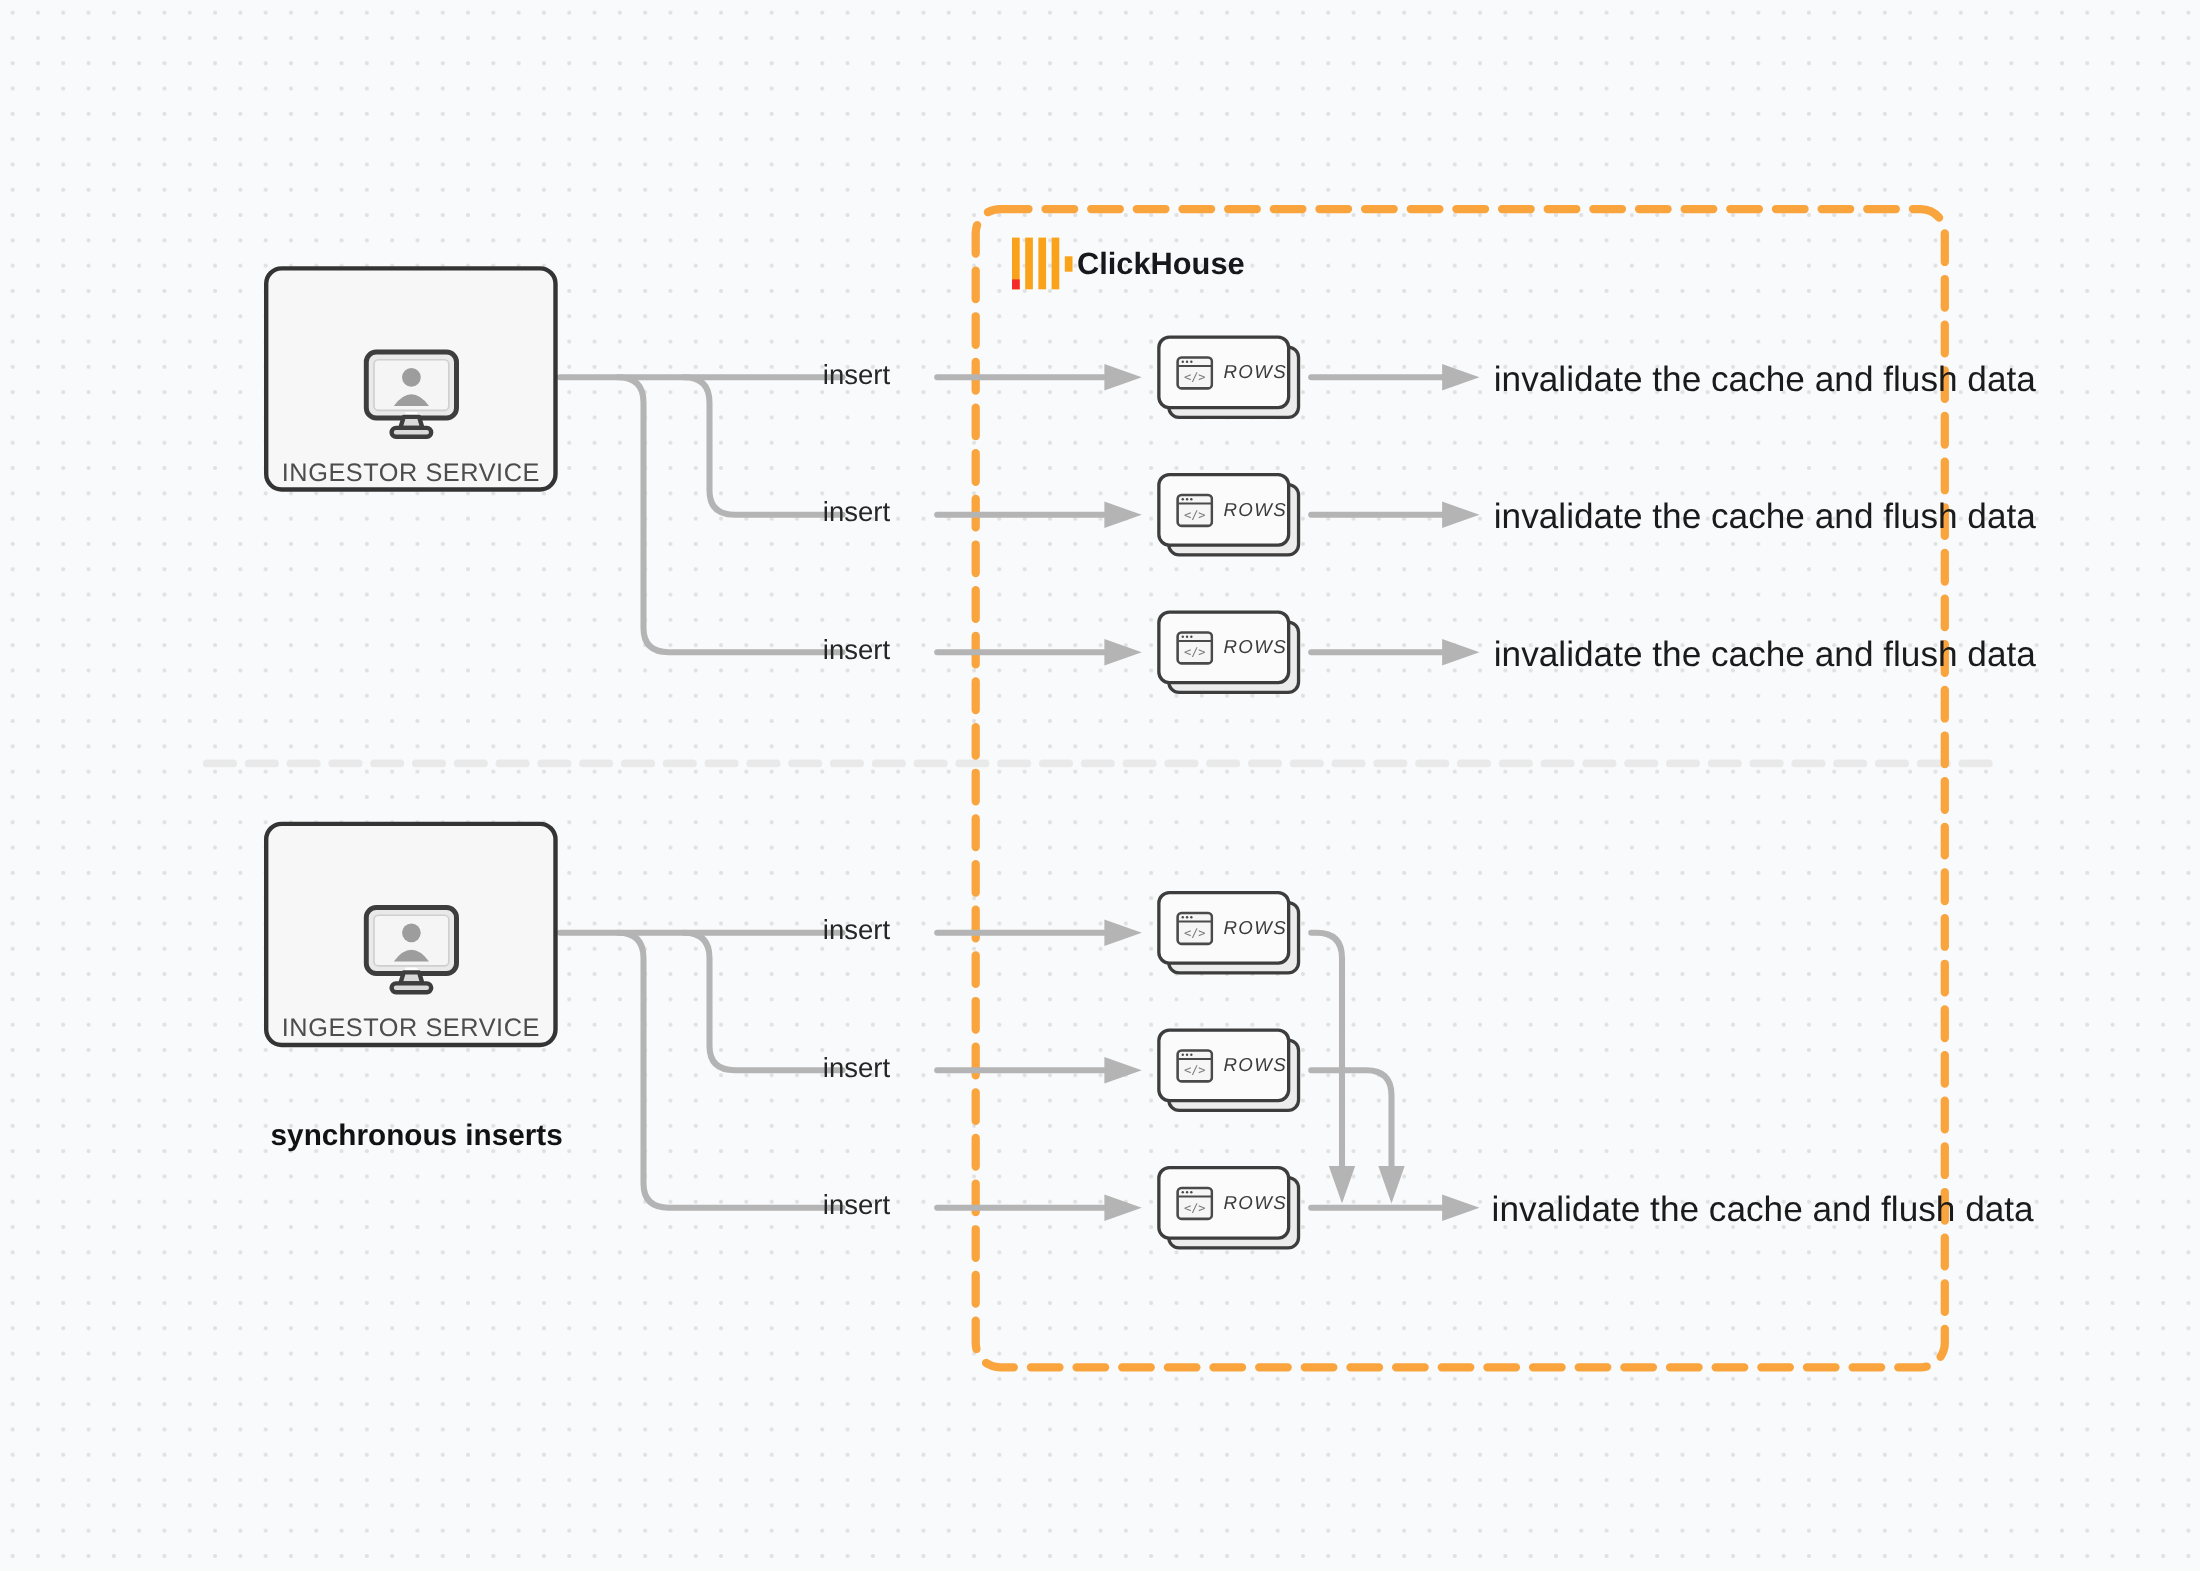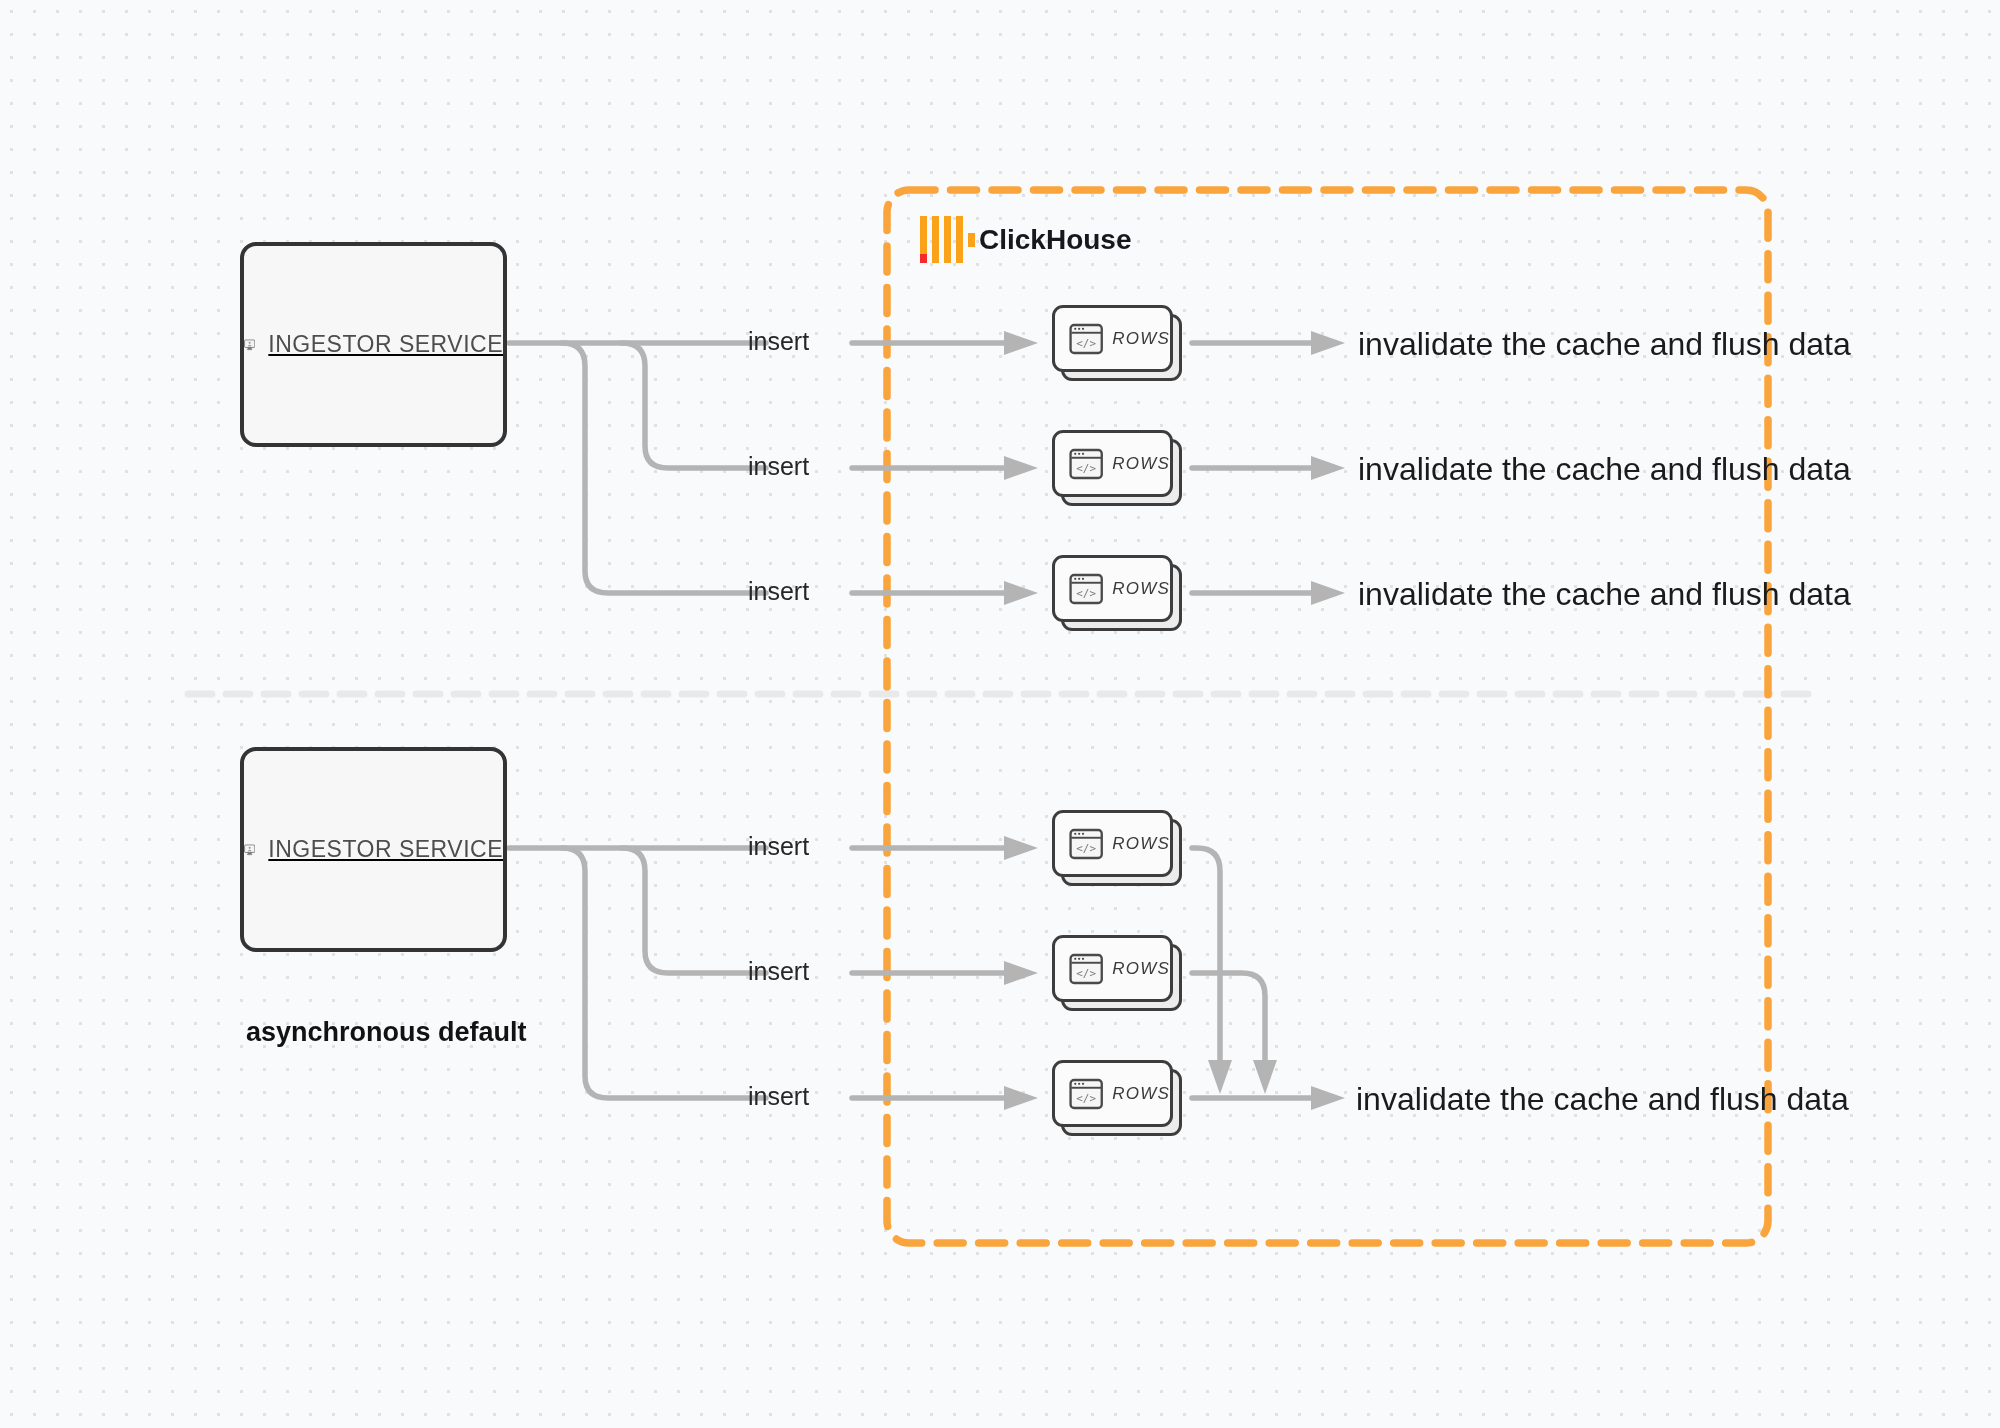--- a/index.html
+++ b/index.html
@@ -19,21 +19,21 @@
   }
   .svg-layer{position:absolute;left:0;top:0;width:2000px;height:1428px;}
   .connector{stroke:var(--connector-gray);stroke-width:5.5;fill:none;stroke-linecap:round;}
   .arrowhead{fill:var(--connector-gray);stroke:none;}
   .orange-frame{stroke:var(--accent-orange);fill:none;stroke-width:7.5;stroke-linecap:round;}
   .divider{stroke:var(--divider-gray);stroke-width:7;stroke-linecap:round;}
 
   .service-box{
     position:absolute;width:267px;height:205px;box-sizing:border-box;
     background:#f7f7f8;border:4px solid #343434;border-radius:16px;
-    display:flex;flex-direction:row;align-items:center;justify-content:flex-end;gap:13px;text-decoration:underline;
+    display:flex;flex-direction:column;align-items:center;justify-content:flex-end;gap:13px;
   }
   .service-label{font-size:23px;color:#4d4d4d;letter-spacing:.5px;white-space:nowrap;}
 
   .caption{position:absolute;font-size:27px;font-weight:700;color:#121212;white-space:nowrap;}
 
   .logo{position:absolute;left:920px;top:216px;display:flex;align-items:center;gap:4px;}
   .logo-bars{display:flex;align-items:center;gap:5px;height:47px;}
   .bar{width:7px;height:47px;background:var(--logo-yellow);position:relative;}
   .bar.first::after{content:"";position:absolute;left:0;bottom:0;width:7px;height:9px;background:var(--logo-red);}
   .bar.small{height:14px;}
@@ -118,21 +118,21 @@
       <rect x="4" y="3" width="82" height="60" rx="9" fill="#e9e9e9" stroke="#3d3d3d" stroke-width="4.5"></rect>
       <rect x="11" y="10" width="68" height="46" rx="4" fill="#f5f5f5" stroke="#cfcfcf" stroke-width="1.5"></rect>
       <circle cx="45" cy="26" r="8.5" fill="#9d9d9d"></circle>
       <path d="M29 52 Q45 31 61 52 Z" fill="#9d9d9d"></path>
       <rect x="39" y="57.5" width="12" height="3.5" rx="1.7" fill="#fdfdfd"></rect>
       <path d="M38 62 L52 62 L55 72 L35 72 Z" fill="#d9d9d9" stroke="#3d3d3d" stroke-width="4" stroke-linejoin="round"></path>
       <rect x="27" y="72" width="36" height="8" rx="4" fill="#d9d9d9" stroke="#3d3d3d" stroke-width="4"></rect>
     </svg>
     <div class="service-label">INGESTOR SERVICE</div>
   </div>
-  <div class="caption" style="left:246px;top:1017px;">asynchronous default</div>
+  <div class="caption" style="left:246px;top:1017px;">synchronous inserts</div>
 
   <div class="logo">
     <div class="logo-bars">
       <div class="bar first"></div>
       <div class="bar"></div>
       <div class="bar"></div>
       <div class="bar"></div>
       <div class="bar small"></div>
     </div>
     <div class="logo-text">ClickHouse</div>

